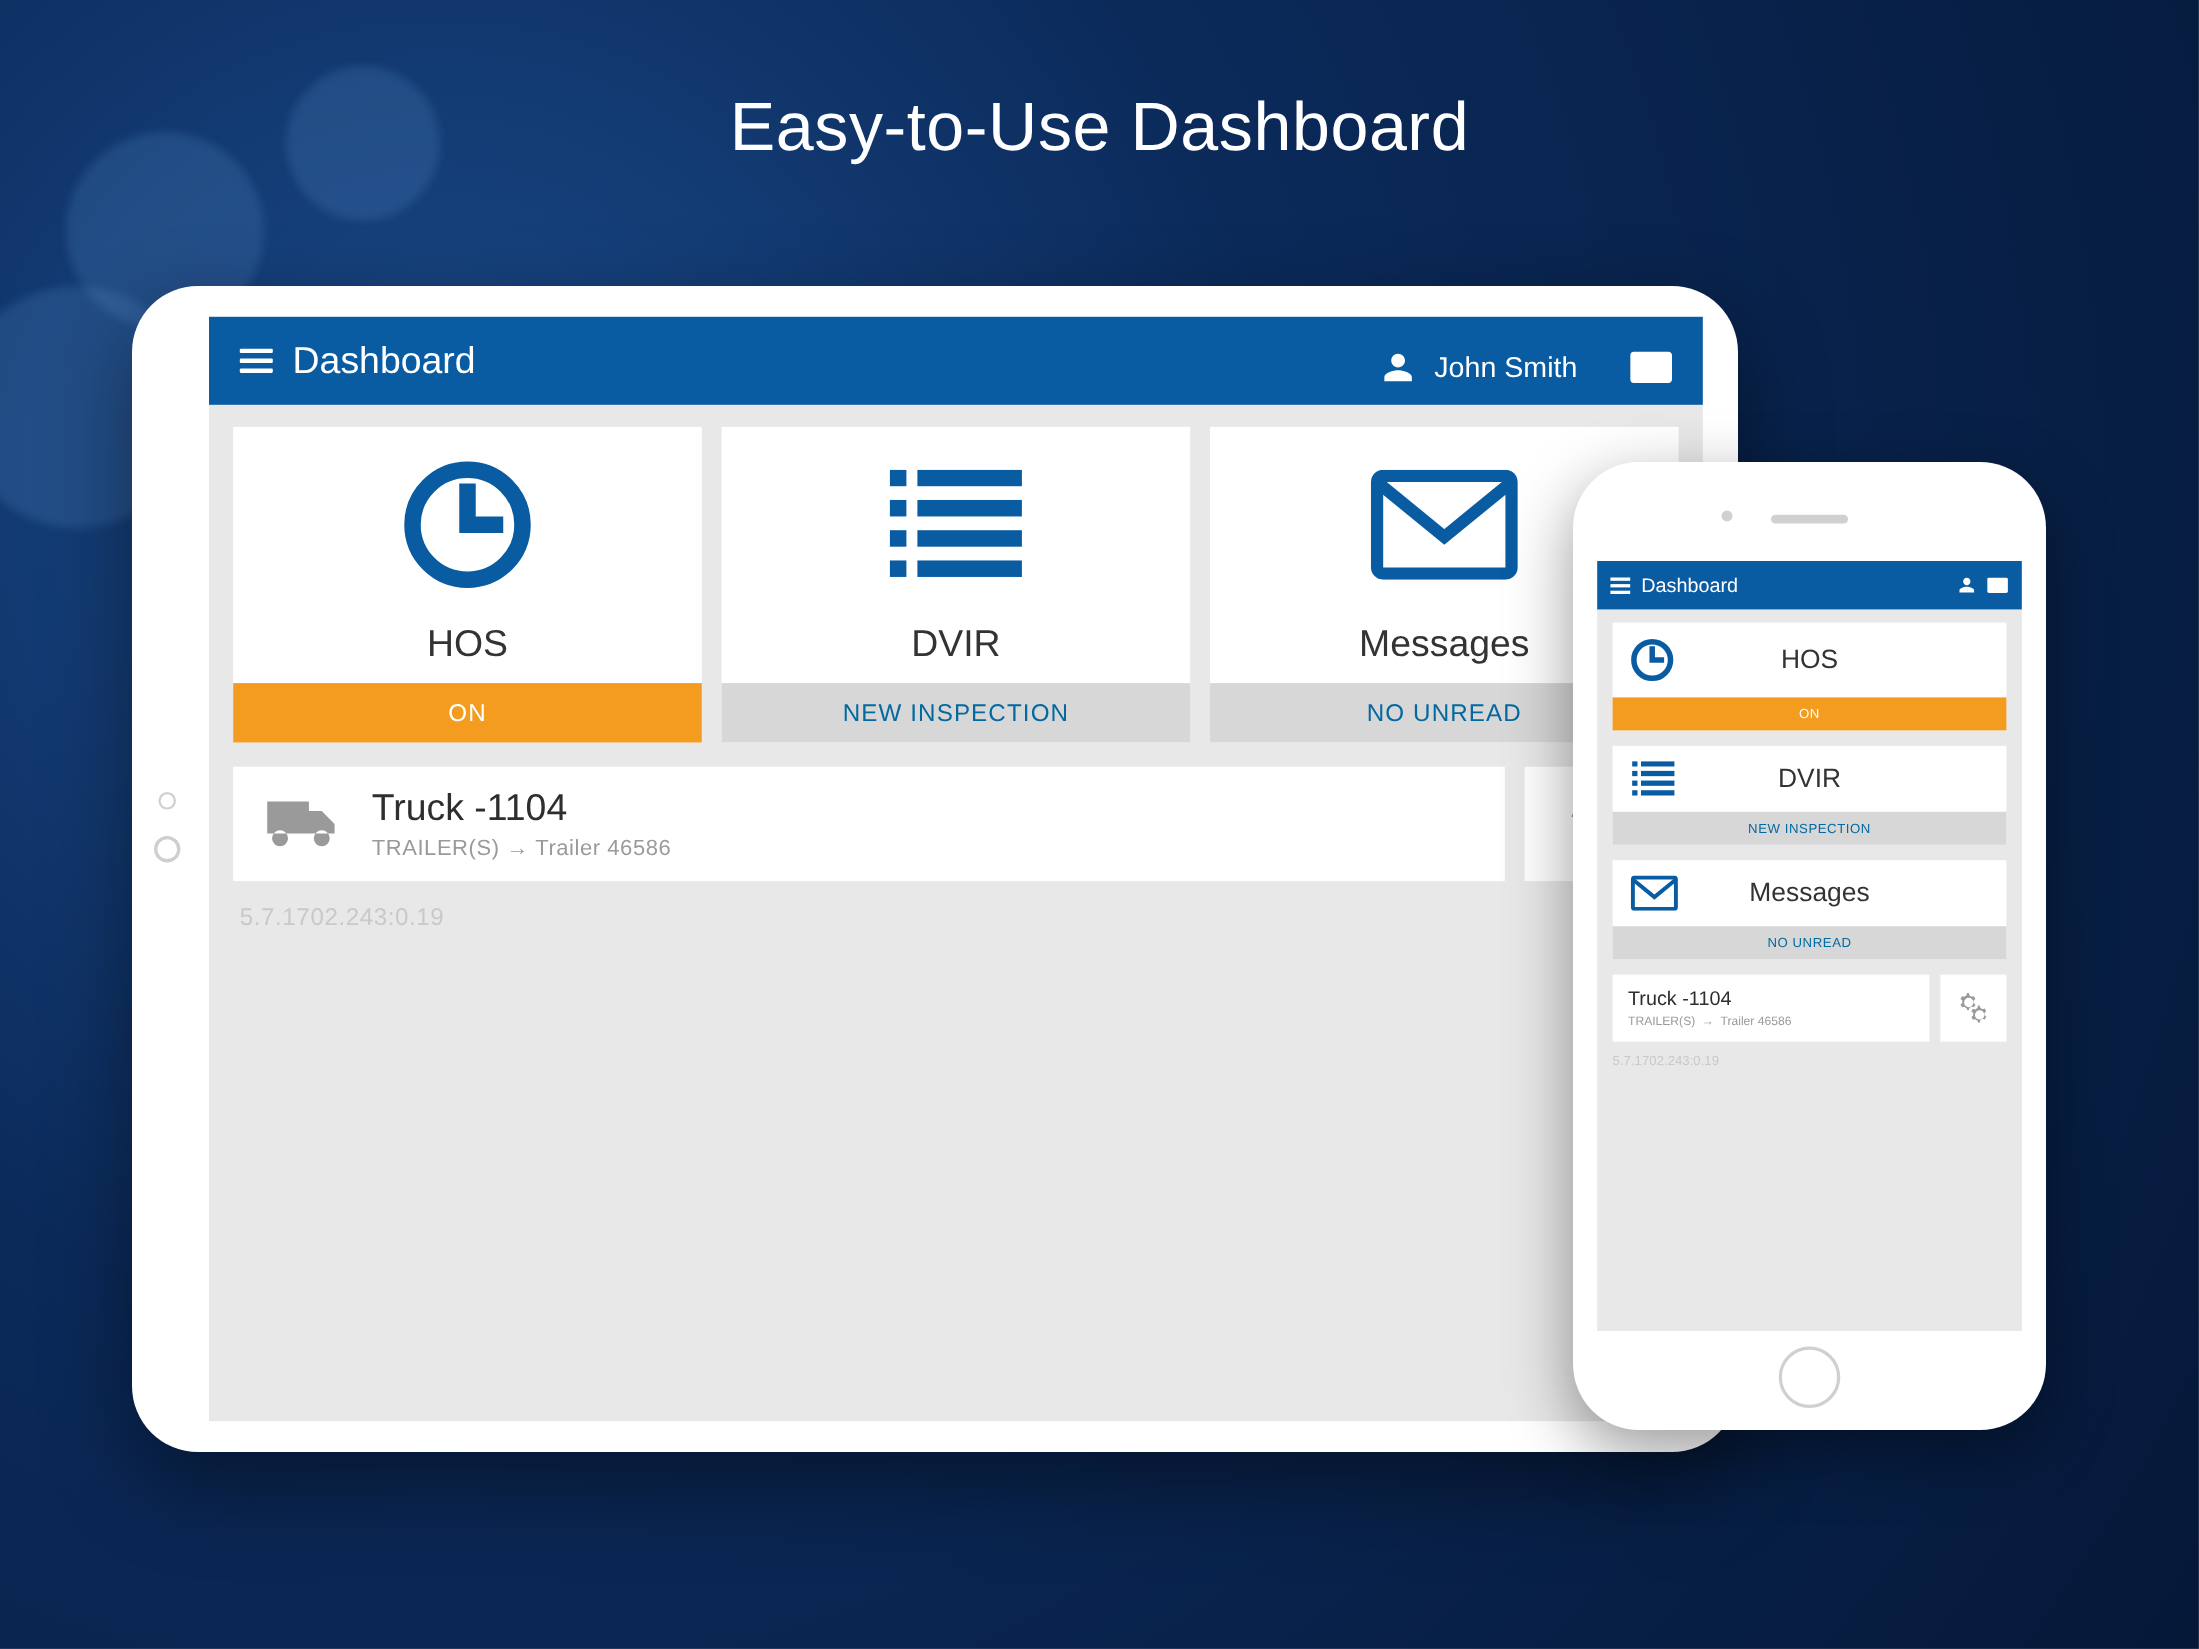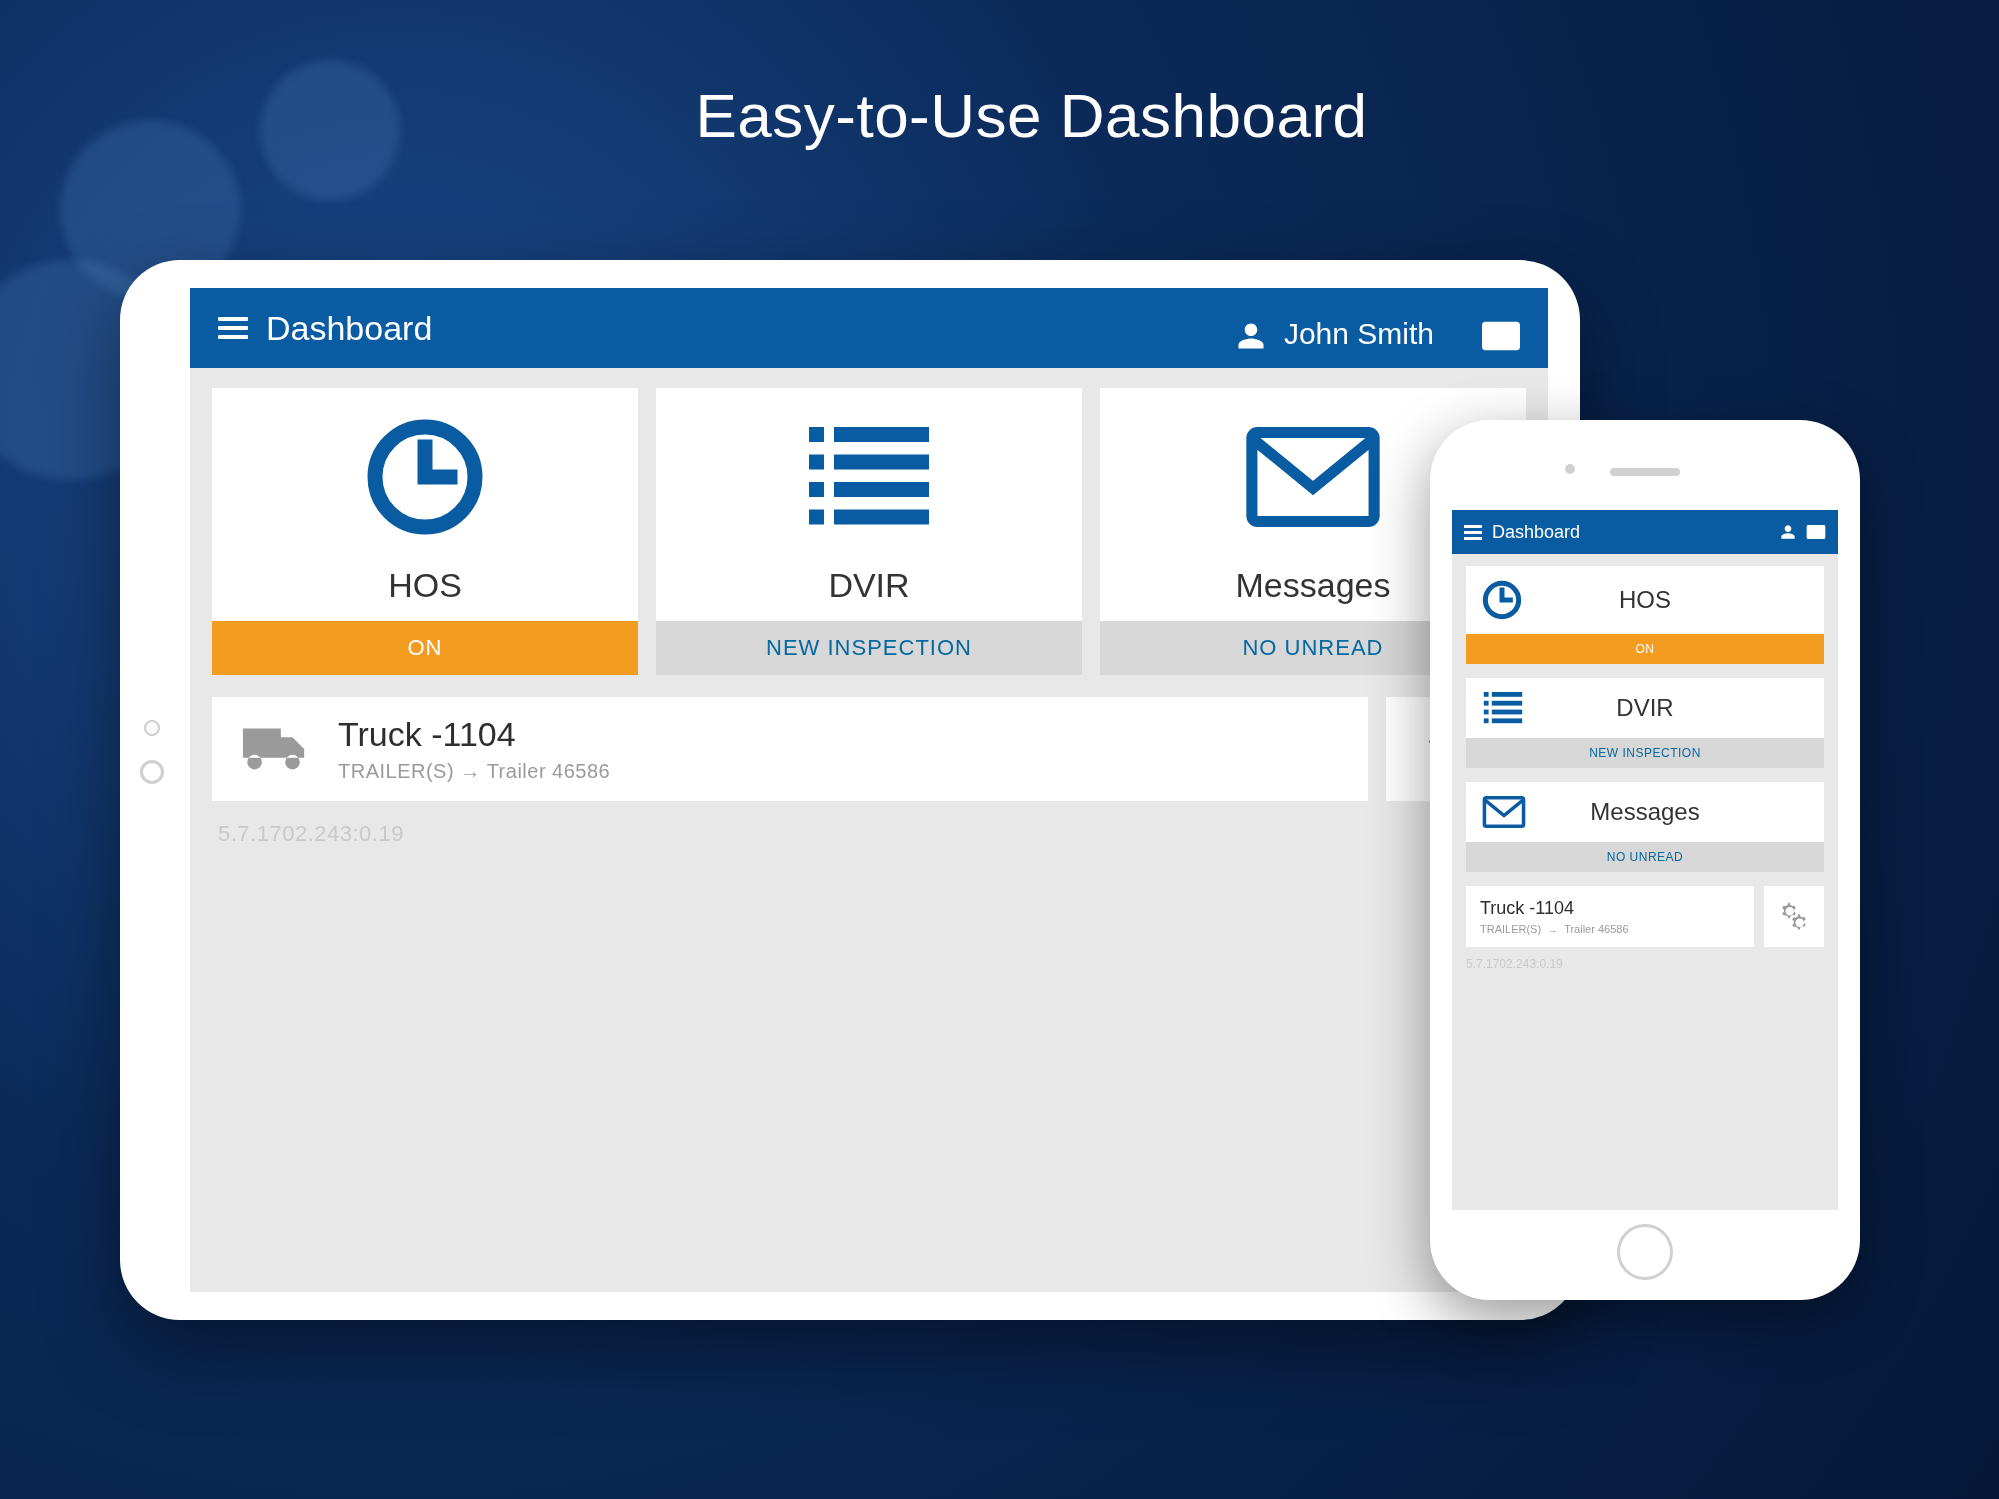--- a/index.html
+++ b/index.html
@@ -17,21 +17,20 @@
 
   .headline {
     position: absolute;
     top: 80px;
     left: 50%;
     transform: translateX(-50%);
     color: #ffffff;
     font-size: 62px;
     font-weight: 400;
     letter-spacing: 0.5px;
-    margin-left: 32px;
   }
 
   
   .tablet {
     position: absolute;
     top: 260px;
     left: 120px;
     width: 1460px;
     height: 1060px;
     background: #ffffff;
@@ -53,21 +52,21 @@
     height: 80px;
     display:flex; align-items:center;
     padding: 0 28px;
     color:#fff;
     font-size: 34px;
   }
   .topbar .menu-ic { margin-right: 18px; display:flex; flex-direction:column; gap:5px; }
   .topbar .menu-ic span { display:block; width:30px; height:4px; background:#fff; border-radius:1px; }
   .topbar .title { font-weight:400; }
   .topbar .spacer { flex:1; }
-  .topbar .user { display:flex; align-items:flex-end; gap:18px; font-size:30px;margin-top:12px; }
+  .topbar .user { display:flex; align-items:center; gap:18px; font-size:26px;margin-top:12px; }
   .topbar .mail-ic { margin-left: 30px; }
 
   .content { flex:1; padding: 20px 22px; }
 
   .tiles { display:flex; gap: 18px; }
   .tile {
     flex:1; background:#fff; display:flex; flex-direction:column; align-items:center;
     min-width:0;
   }
   .tile .icon-wrap { height:150px; display:flex; align-items:center; justify-content:center; margin-top:14px; }

